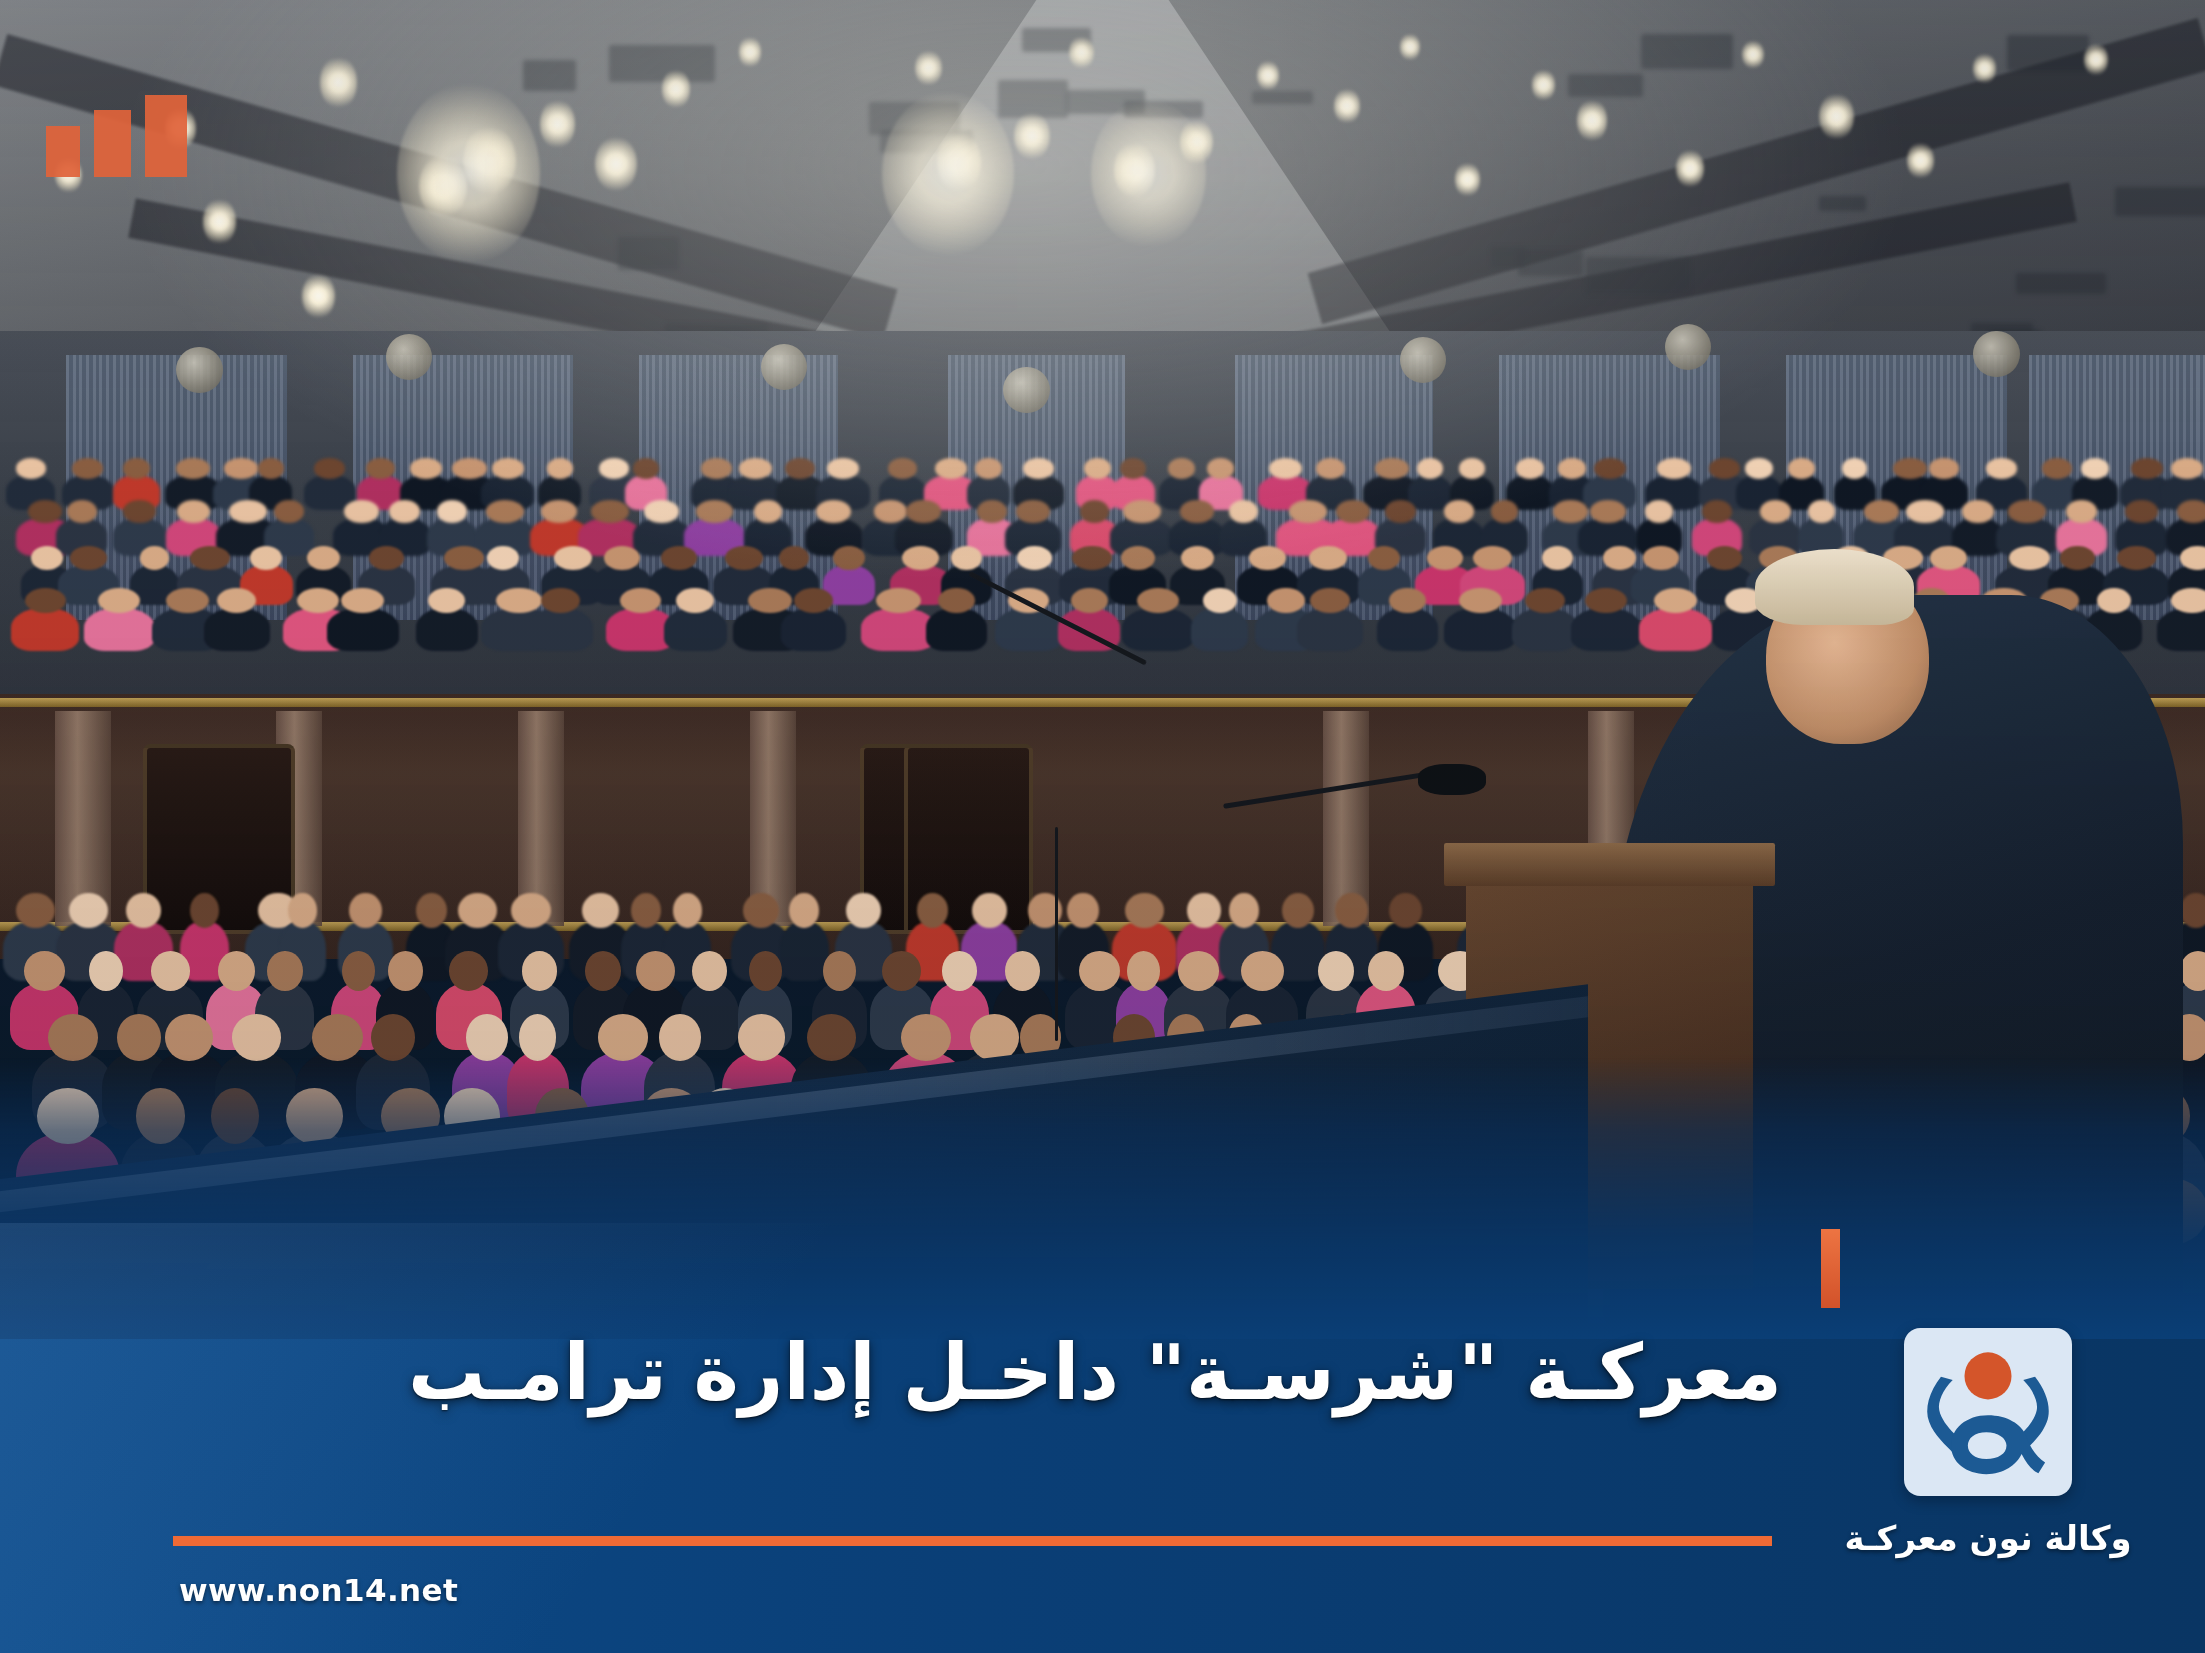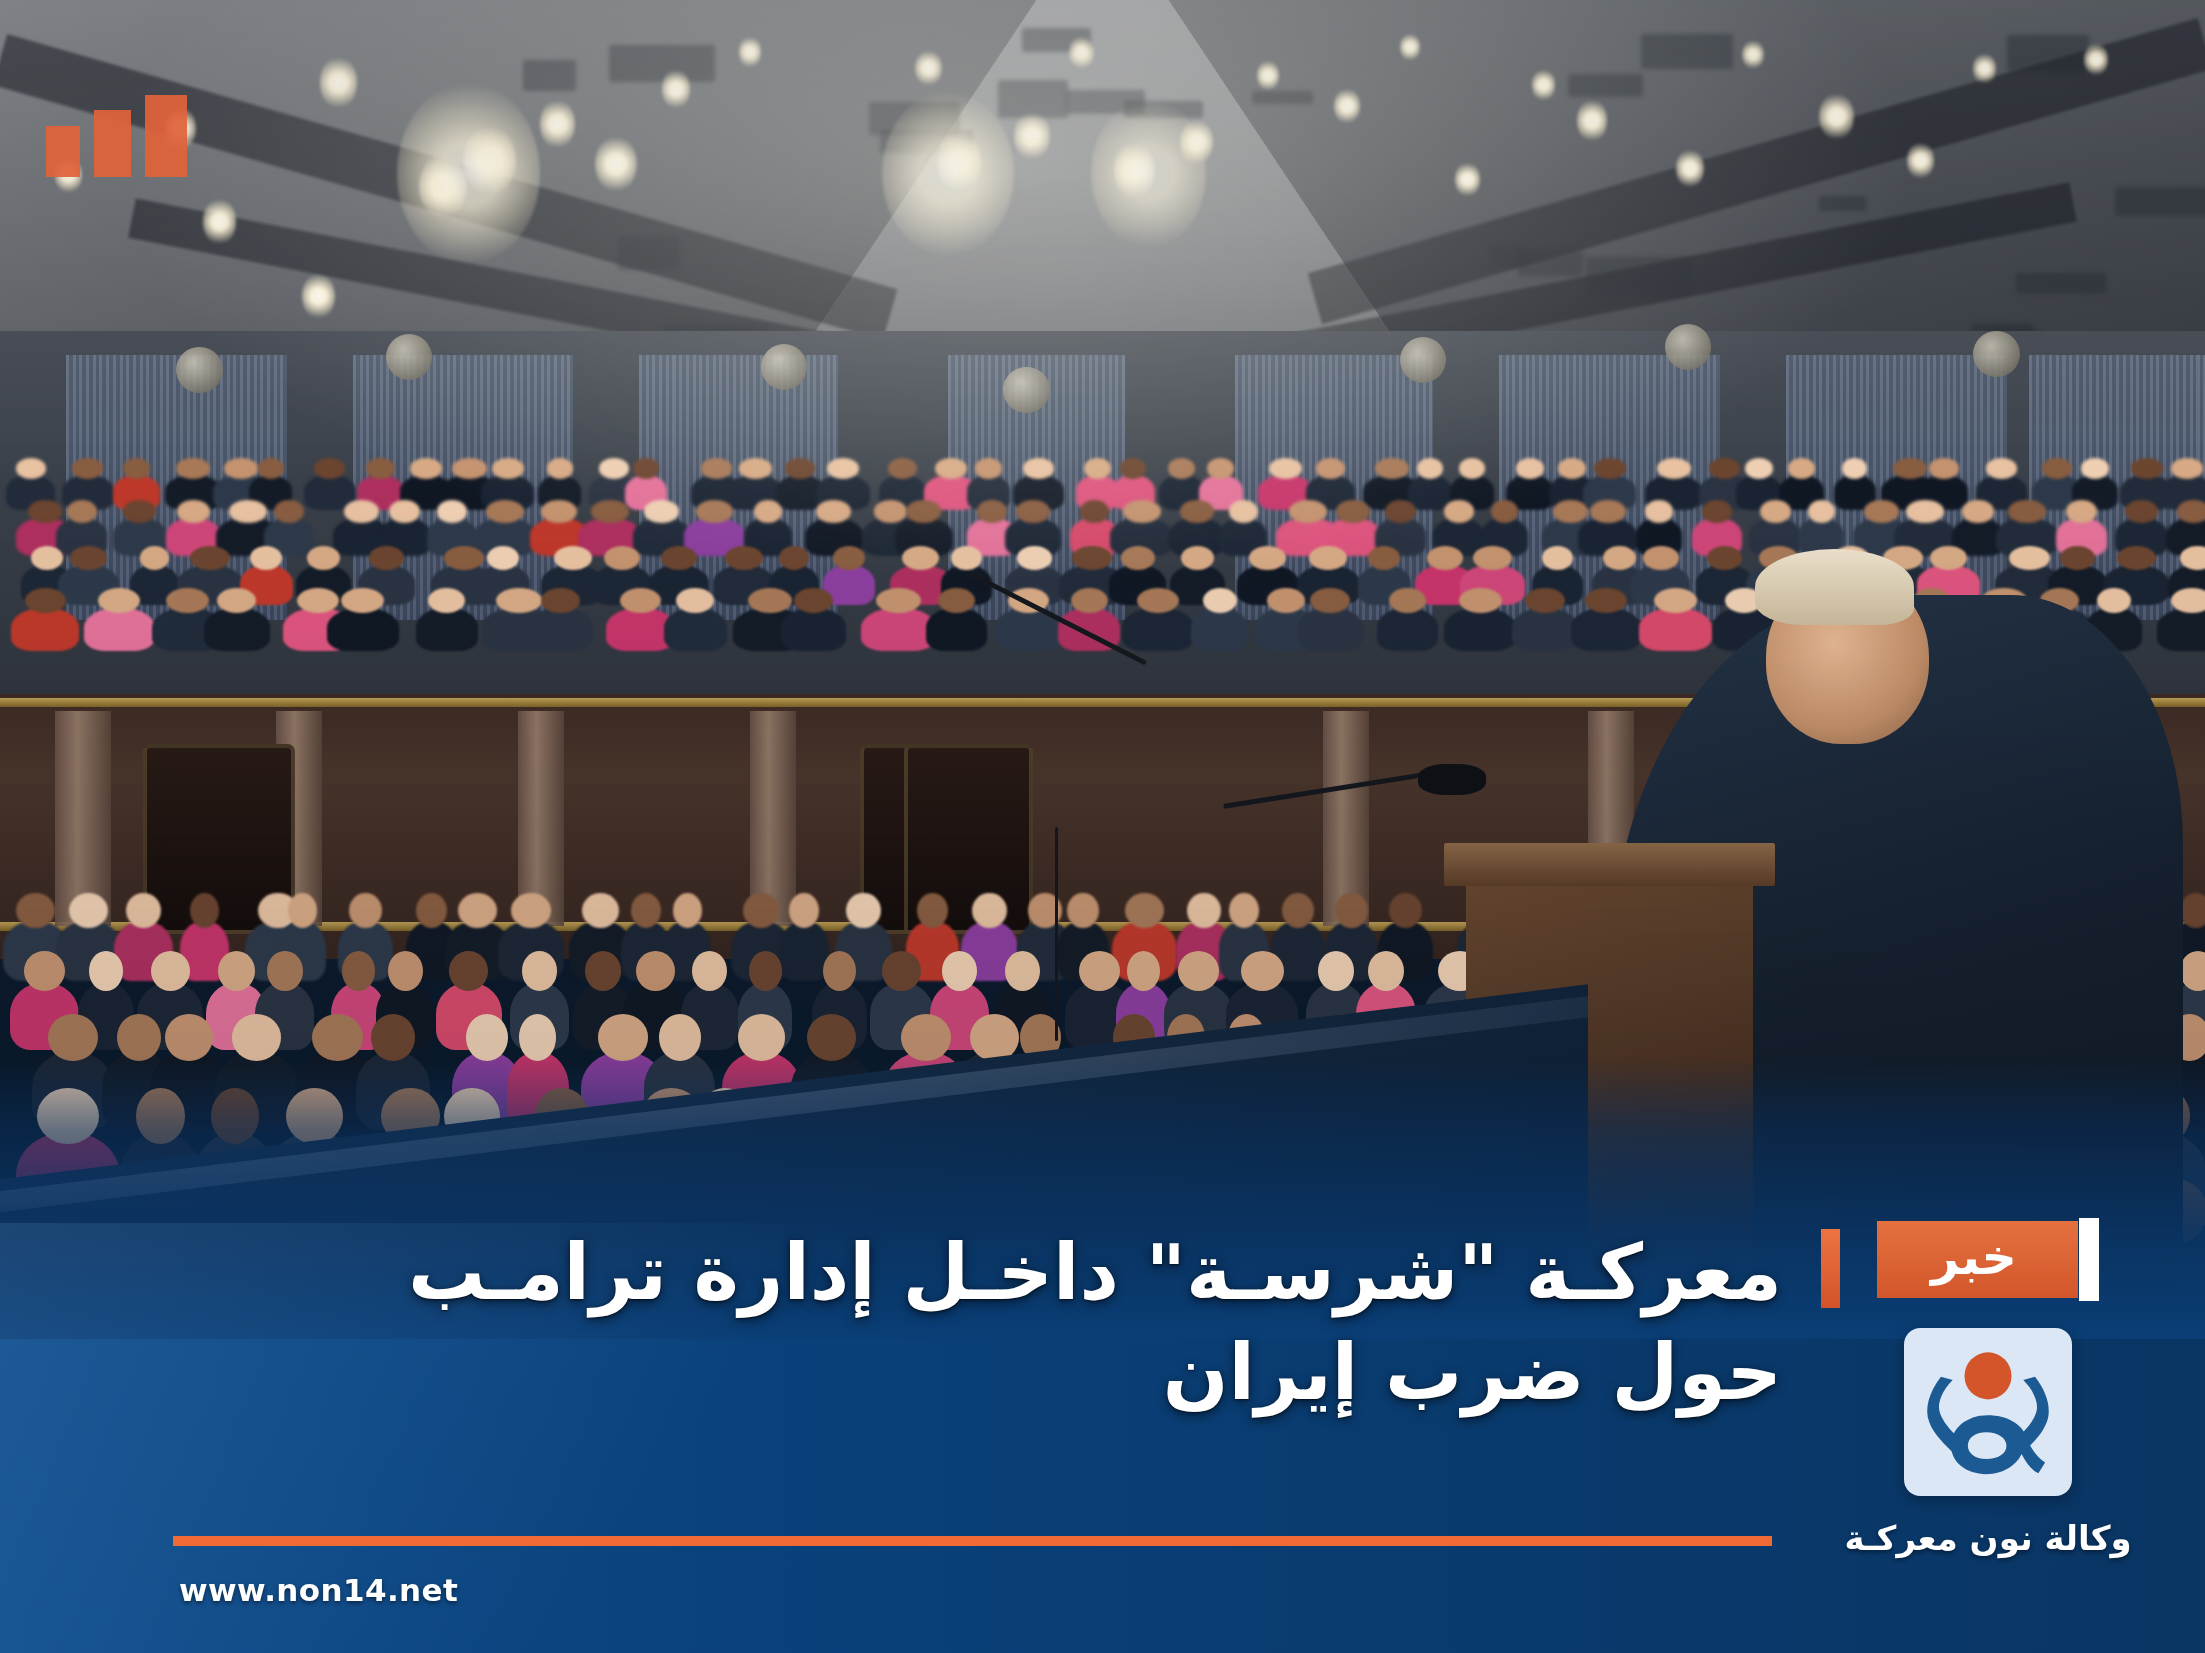--- a/index.html
+++ b/index.html
@@ -1101,32 +1101,28 @@
   <div class="overlay-sheen"></div>
 
   <div class="wm">
     <i></i>
       <i></i>
       <i></i>
   </div>
 
   <div class="headline">
     <span class="ln">معركـة "شرسـة" داخـل إدارة ترامـب</span>
-    <span class="ln">حول ضرب إيران</span>
     <span class="hl-accent"></span>
   </div>
 
   <div class="rule"></div>
   <div class="url">www.non14.net</div>
 
   <div class="brand">
 
-    <div class="news-badge">
-      <span>خبر</span>
-    </div>
 
     <div class="logo-tile">
       <svg viewBox="0 0 200 200" width="168" height="168" style="display:block" aria-hidden="true">
         <circle cx="100" cy="57" r="28" fill="#d4552a"></circle>
         <path d="M44 58 C30 76 24 96 30 112 C36 128 50 140 60 150 L60 126 C52 118 44 108 42 98 C40 88 46 74 58 62 Z" fill="#1c5a94"></path>
         <path d="M156 58 C170 76 176 96 170 112 C164 128 150 140 140 150 L140 126 C148 118 156 108 158 98 C160 88 154 74 142 62 Z" fill="#1c5a94"></path>
         <path d="M100 104 C74 104 56 120 56 140 C56 160 74 174 98 174 C118 174 134 163 140 150 C146 162 152 169 160 173 L168 160 C158 154 150 142 146 130 C140 114 122 104 100 104 Z
                  M98 124 C112 124 122 131 122 140 C122 150 112 156 98 156 C84 156 76 149 76 140 C76 131 84 124 98 124 Z" fill="#1c5a94"></path>
       </svg>
     </div>

